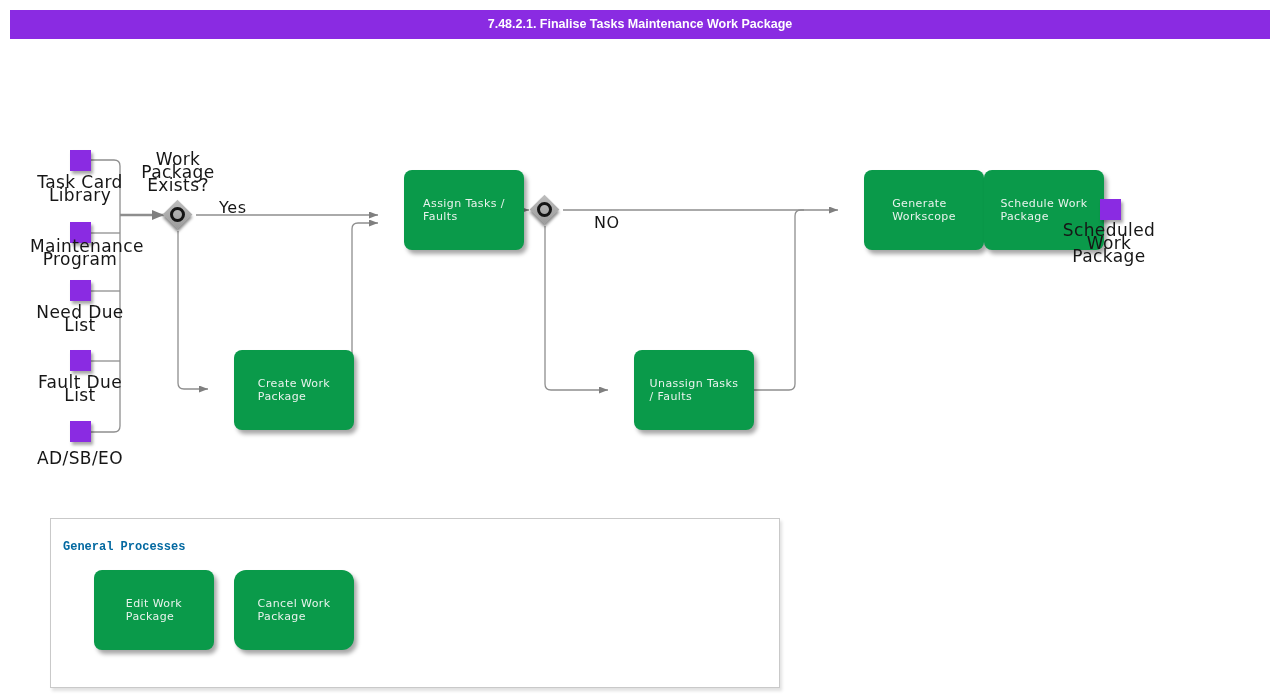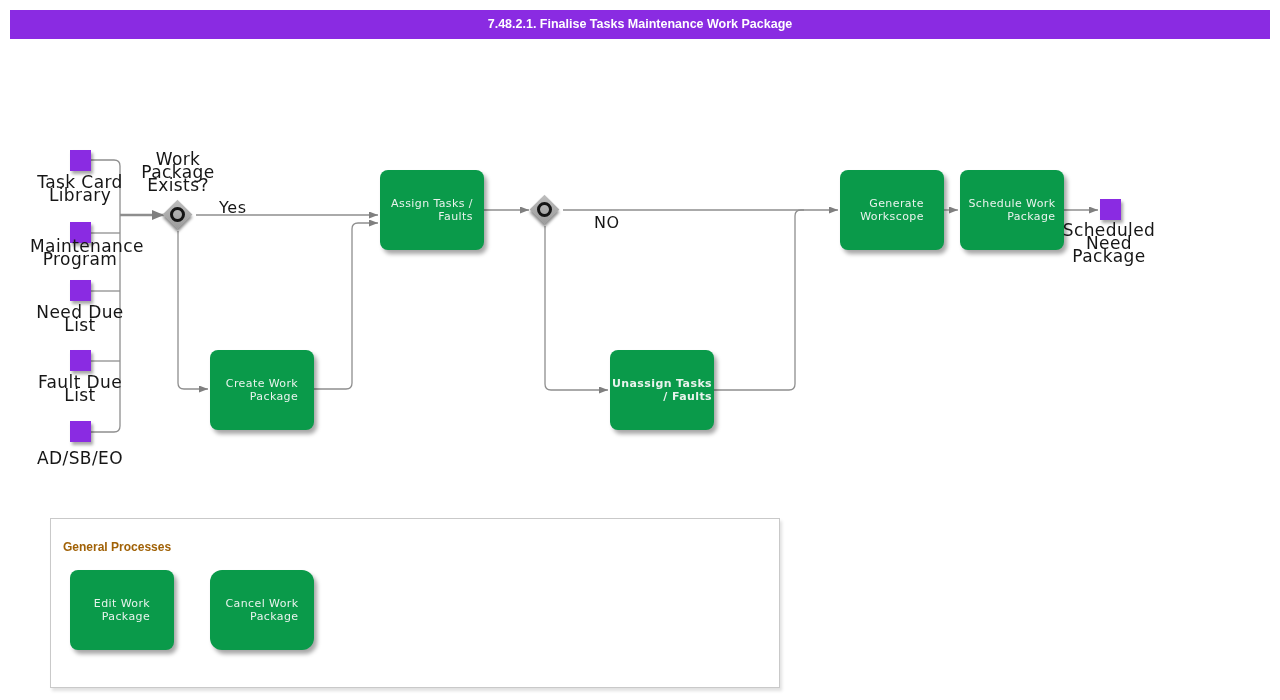--- a/index.html
+++ b/index.html
@@ -29,39 +29,39 @@
     position:absolute; width:21px; height:21px;
     background:linear-gradient(135deg,#bdbdbd,#9b9b9b);
     transform:rotate(45deg); box-shadow:2px 2px 3px rgba(0,0,0,0.45);
   }
   .gw .ring {
     position:absolute; left:3px; top:3px; right:3px; bottom:3px;
     border:3px solid #141414; border-radius:50%;
   }
 
   .proc {
-    position:absolute; width:104px; height:80px; background:#0a9a4a;
+    position:absolute; width:120px; height:80px; background:#0a9a4a;
     border-radius:8px; box-shadow:3px 4px 4px rgba(0,0,0,0.35);
     color:#e9f3ed; font-size:11px; line-height:13.5px; letter-spacing:0.4px;
-    display:flex; align-items:center; justify-content:center; text-align:right;
-    white-space:pre-line; cursor:pointer;
+    display:flex; align-items:center; justify-content:center; text-align:left;
+    white-space:pre-line; cursor:pointer;margin-left:24px;
   }
 
   .edge-label {
     position:absolute; color:#161616; font-size:16px; letter-spacing:0.6px;
   }
 
   .panel {
     position:absolute; left:50px; top:518px; width:730px; height:170px;
     border:1px solid #c9c9c9; background:#ffffff;
     box-shadow:2px 3px 3px rgba(0,0,0,0.12);
   }
   .panel-title {
-    position:absolute; left:12px; top:21px; color:#a16207;
-    font-family:Liberation Sans, sans-serif; font-weight:bold; font-size:12px;
+    position:absolute; left:12px; top:21px; color:#0369a1;
+    font-family:Liberation Mono, monospace; font-weight:bold; font-size:12px;
   }
 </style>
 </head>
 <body>
 
 <div id="stage">
 
   <div class="title-bar">7.48.2.1. Finalise Tasks Maintenance Work Package</div>
 
   <svg class="conn" width="1280" height="700">
@@ -117,30 +117,30 @@
 
   <div class="gw" style="left:534px; top:199px;">
     <div class="ring"></div>
   </div>
   <div class="edge-label" style="left:594px; top:213px;">NO</div>
 
   <div class="proc" style="left:380px; top:170px;">Assign Tasks /
 Faults</div>
   <div class="proc" style="left:210px; top:350px;">Create Work
 Package</div>
-  <div class="proc" style="left:610px; top:350px;font-weight:bold;">Unassign Tasks
+  <div class="proc" style="left:610px; top:350px;">Unassign Tasks
 / Faults</div>
   <div class="proc" style="left:840px; top:170px;">Generate
 Workscope</div>
   <div class="proc" style="left:960px; top:170px;border-radius:8px;">Schedule Work
 Package</div>
 
   <div class="sq" style="left:1100px; top:199px;"></div>
   <div class="nlabel" style="left:1054px; top:224px; width:110px;">Scheduled
-Need
+Work
 Package</div>
 
   <div class="panel">
     <div class="panel-title">General Processes</div>
   </div>
   <div class="proc" style="left:70px; top:570px;">Edit Work
 Package</div>
   <div class="proc" style="left:210px; top:570px;border-radius:12px;">Cancel Work
 Package</div>
 

